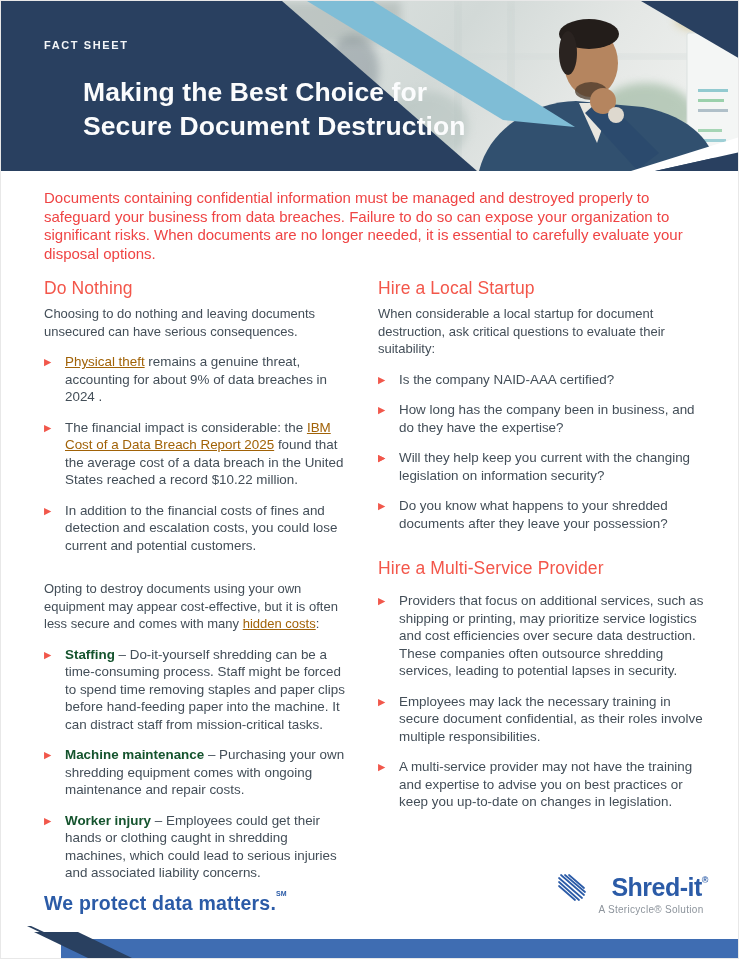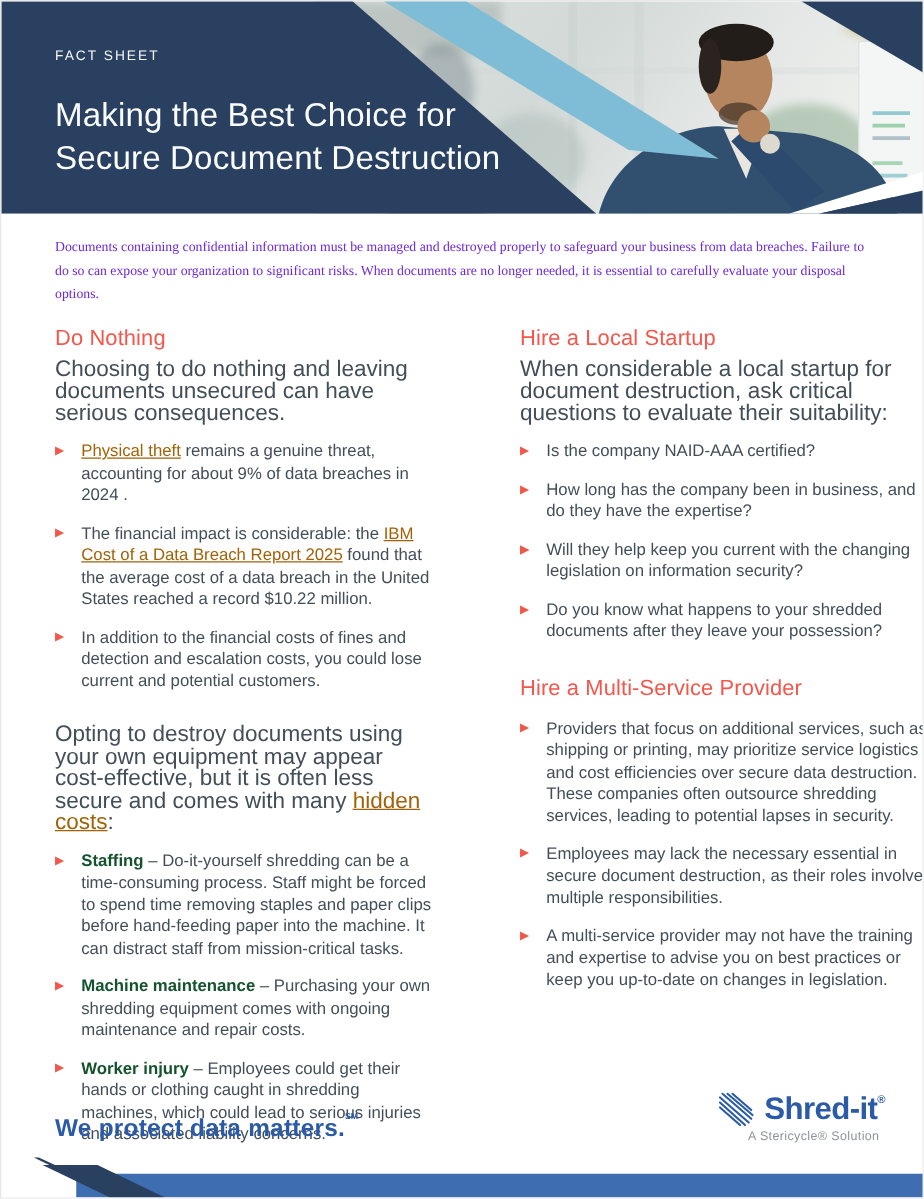--- a/index.html
+++ b/index.html
@@ -7,54 +7,55 @@
     position:relative;width:737px;height:957px;margin:0;
     border:1px solid #e8e8e8;overflow:hidden;background:#fff;
     font-family:"Liberation Sans","DejaVu Sans",sans-serif;
     color:#434e58;
   }
   
   .header{position:absolute;left:0;top:0;width:739px;height:170px;}
   .header svg{position:absolute;left:0;top:0;}
   .header-text{position:absolute;left:43px;top:38px;z-index:5;}
   .kicker{
-    color:#f4f6f8;font-size:11px;font-weight:400;letter-spacing:1.6px;
+    color:#f4f6f8;font-size:11px;font-weight:700;letter-spacing:1.6px;
   }
   .title{
-    margin-top:24px;color:#fbfcfd;font-size:26.5px;line-height:34px;font-weight:400;
+    margin-top:24px;color:#fbfcfd;font-size:26.5px;line-height:34px;font-weight:700;
     letter-spacing:.1px;
+    margin-left:39px;
   }
   
   .intro{
-    margin:18px 45px 0 43px;font-size:11px;line-height:18.6px;color:#6d28d9;font-family:Liberation Serif, serif;
-  }
-  
-  .cols{display:flex;padding:0 36px 0 43px;margin-top:15px;gap:38px;}
+    margin:18px 45px 0 43px;font-size:15px;line-height:18.6px;color:#ef4444;
+  }
+  
+  .cols{display:flex;padding:0 36px 0 43px;margin-top:15px;}
   .col-left{width:303px;margin-right:31px;flex:none;}
   .col-right{width:326px;flex:none;}
   section+section{margin-top:26px;}
   h2{
     margin:0 0 6px 0;font-size:17.5px;font-weight:400;color:#f3564a;letter-spacing:.1px;
   }
-  .lead{margin:0;font-size:18px;line-height:17.5px;}
+  .lead{margin:0;font-size:13px;line-height:17.5px;}
   .bullets{margin:0;}
   .bullet{position:relative;padding-left:21px;margin-top:13px;font-size:13.4px;line-height:17.5px;}
   .arrow{
     position:absolute;left:0;top:2px;font-size:9.5px;color:#f1574b;line-height:13px;
   }
   .link{color:#a16207;text-decoration:underline;cursor:pointer;}
   .term{color:#14532d;font-weight:700;}
   
   .tagline{
     position:absolute;left:43px;top:889px;font-size:19.5px;font-weight:700;color:#2b5ba7;
     letter-spacing:.2px;
   }
   .tagline sup{font-size:7px;vertical-align:14px;letter-spacing:0;}
   .logo{position:absolute;right:30px;top:872px;width:150px;text-align:center;}
-  .logo-row{display:flex;align-items:center;justify-content:flex-end;}
+  .logo-row{display:flex;align-items:center;justify-content:space-between;}
   .logo-mark{margin-right:6px;flex:none;}
   .logo-word{font-size:25px;font-weight:700;color:#2b5ba7;letter-spacing:-.5px;}
   .logo-word sup{font-size:9px;vertical-align:13px;}
   .logo-sub{margin-top:2px;font-size:10px;color:#8d949c;letter-spacing:.3px;text-align:center;padding-left:36px;}
   .bottom-art{position:absolute;left:0;bottom:0;width:739px;height:40px;}
 </style>
 </head>
 <body>
 
 <div class="page">
@@ -162,21 +163,21 @@
             <div class="bullet"><span class="arrow">▶</span><span><span>How long has the company been in business, and do they have the expertise?</span></span></div>
             <div class="bullet"><span class="arrow">▶</span></div>
             <div class="bullet"><span class="arrow">▶</span><span><span>Will they help keep you current with the changing legislation on information security?</span></span></div>
             <div class="bullet"><span class="arrow">▶</span><span><span>Do you know what happens to your shredded documents after they leave your possession?</span></span></div>
           </div>
       </section>
       <section>
         <h2>Hire a Multi-Service Provider</h2>
         <div class="bullets">
             <div class="bullet"><span class="arrow">▶</span><span><span>Providers that focus on additional services, such as shipping or printing, may prioritize service logistics and cost efficiencies over secure data destruction. These companies often outsource shredding services, leading to potential lapses in security.</span></span></div>
-            <div class="bullet"><span class="arrow">▶</span><span><span>Employees may lack the necessary essential in secure document destruction, as their roles involve multiple responsibilities.</span></span></div>
+            <div class="bullet"><span class="arrow">▶</span><span><span>Employees may lack the necessary training in secure document confidential, as their roles involve multiple responsibilities.</span></span></div>
             <div class="bullet"><span class="arrow">▶</span><span><span>A multi-service provider may not have the training and expertise to advise you on best practices or keep you up-to-date on changes in legislation.</span></span></div>
           </div>
       </section>
     </div>
   </div>
 
   <div class="tagline"><span>We protect data matters.</span><sup>SM</sup></div>
 
   <div class="logo">
     <div class="logo-row">

